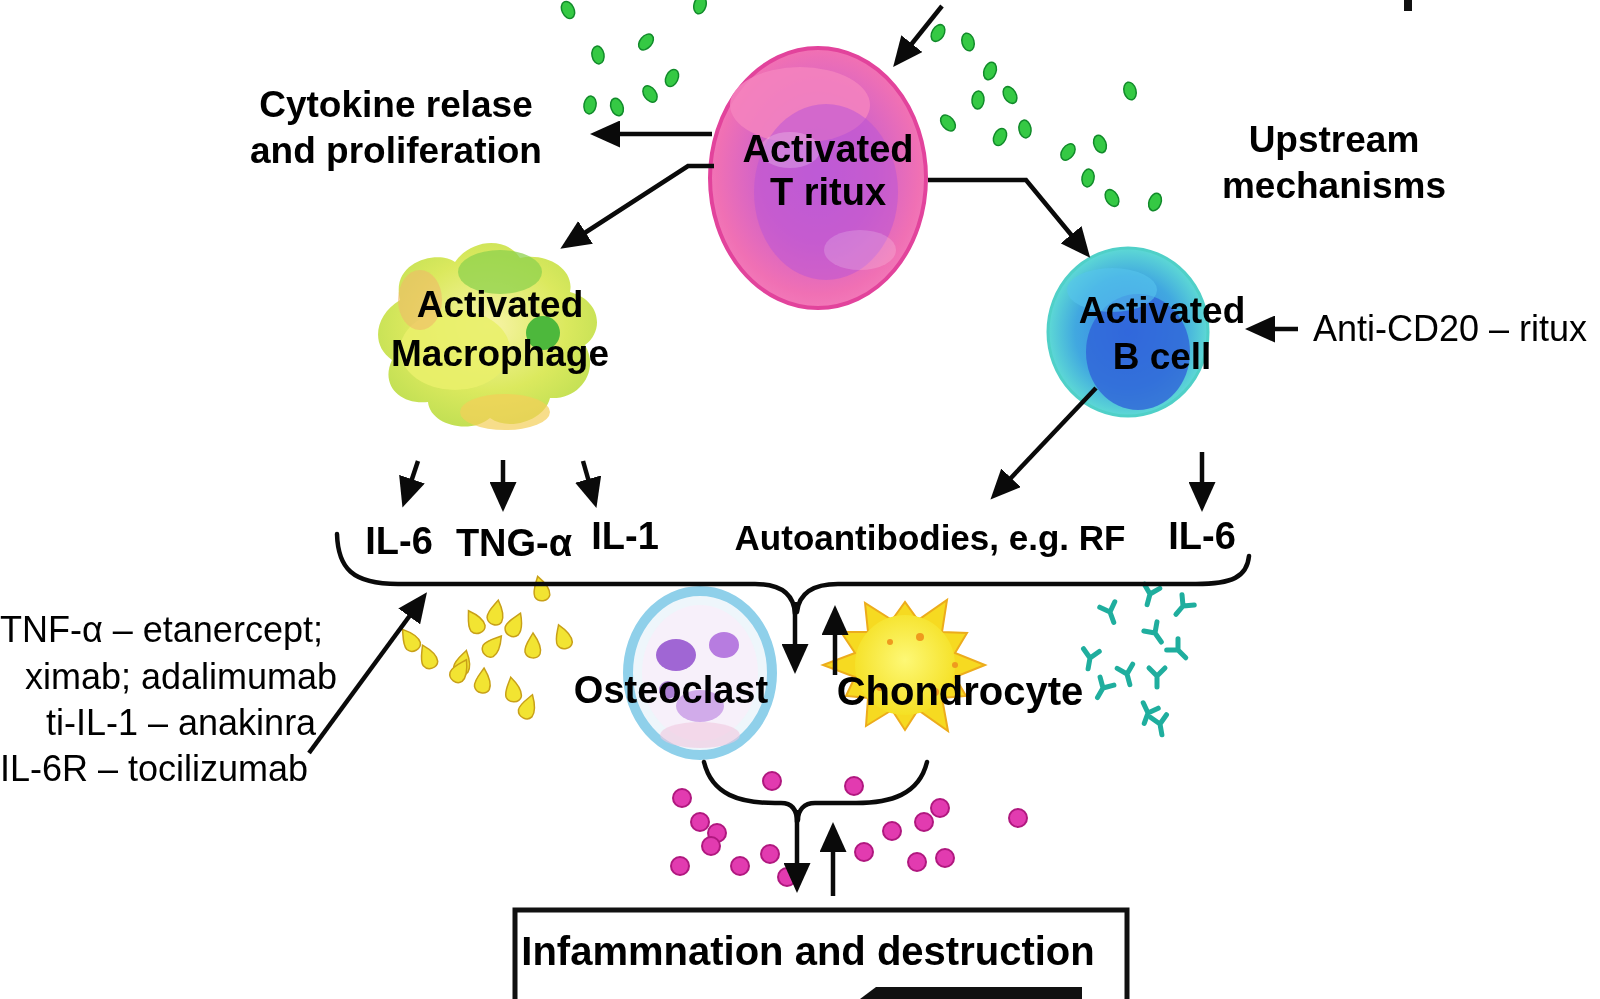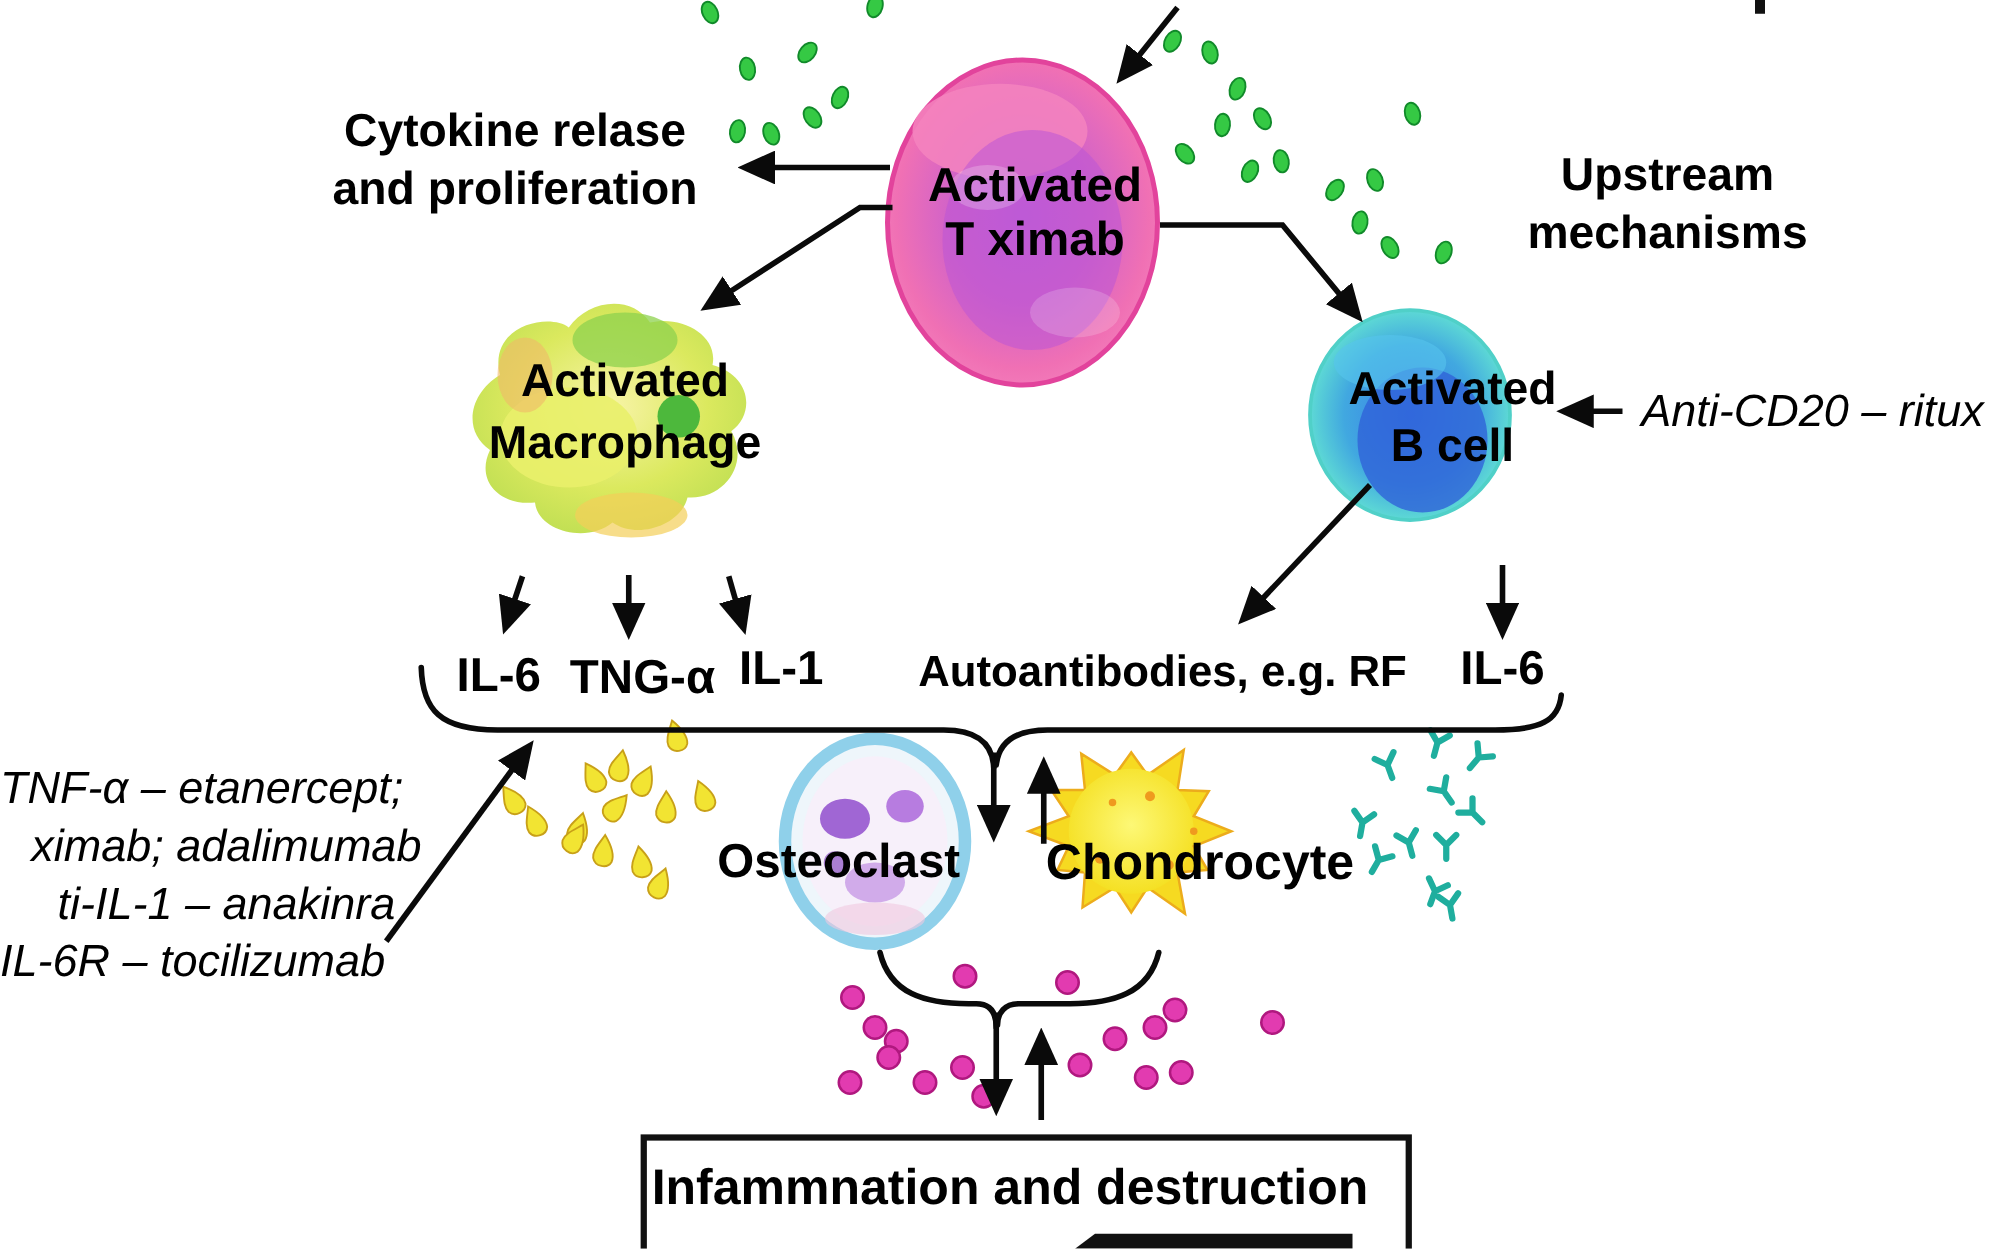--- a/index.html
+++ b/index.html
@@ -1,21 +1,21 @@
 <!DOCTYPE html>
 <html><head>
 <meta charset="utf-8">
 <style>
   html,body{margin:0;padding:0;background:#fff;}
   #stage{position:relative;width:1600px;height:999px;overflow:hidden;background:#ffffff;
          font-family:"Liberation Sans",sans-serif;}
   #art{position:absolute;left:0;top:0;z-index:1;}
   .lbl{position:absolute;z-index:2;color:#000;font-weight:bold;white-space:nowrap;
        text-align:center;transform:translate(-50%,-50%);}
-  .lbl.regular{font-weight:normal;font-style:italic;}
+  .lbl.regular{font-weight:normal;}
   .lbl.left-anchor{transform:translateY(-50%);text-align:left;}
   .f36{font-size:36px;} .f37{font-size:37px;} .f38{font-size:38px;}
   .f39{font-size:35px;} .f40{font-size:40px;}
   .lh43{line-height:43px;} .lh46{line-height:46px;} .lh47{line-height:47px;} .lh49{line-height:49px;}
 </style>
 </head>
 <body>
 
 <div id="stage">
 
@@ -195,28 +195,28 @@
     <path d="M1249,556 C1247,577 1232,584 1196,584 L838,584 C812,584 799,594 797,612"></path>
     <path d="M704,762 C712,795 740,803 775,803 L781,803 C792,803 797,810 797,822"></path>
     <path d="M927,762 C919,795 890,803 856,803 L815,803 C804,803 798,810 798,820"></path>
   </g>
 
   <rect x="515" y="910" width="612" height="105" fill="none" stroke="#111111" stroke-width="5"></rect>
   <path d="M860,999 L876,987 L1082,987 L1082,999 Z" fill="#111111"></path>
   <rect x="1404" y="0" width="8" height="11" fill="#111111"></rect>
 </svg>
 
-<div class="lbl f37 lh46" style="left:412px;top:128px;">
+<div class="lbl f37 lh46" style="left:396px;top:128px;">
   <div>Cytokine relase</div>
   <div>and proliferation</div>
 </div>
 
 <div class="lbl f38 lh43" style="left:828px;top:171px;">
   <div>Activated</div>
-  <div>T ximab</div>
+  <div>T ritux</div>
 </div>
 
 <div class="lbl f37 lh46" style="left:1334px;top:163px;">
   <div>Upstream</div>
   <div>mechanisms</div>
 </div>
 
 <div class="lbl f37 lh49" style="left:500px;top:329px;">
   <div>Activated</div>
   <div>Macrophage</div>

